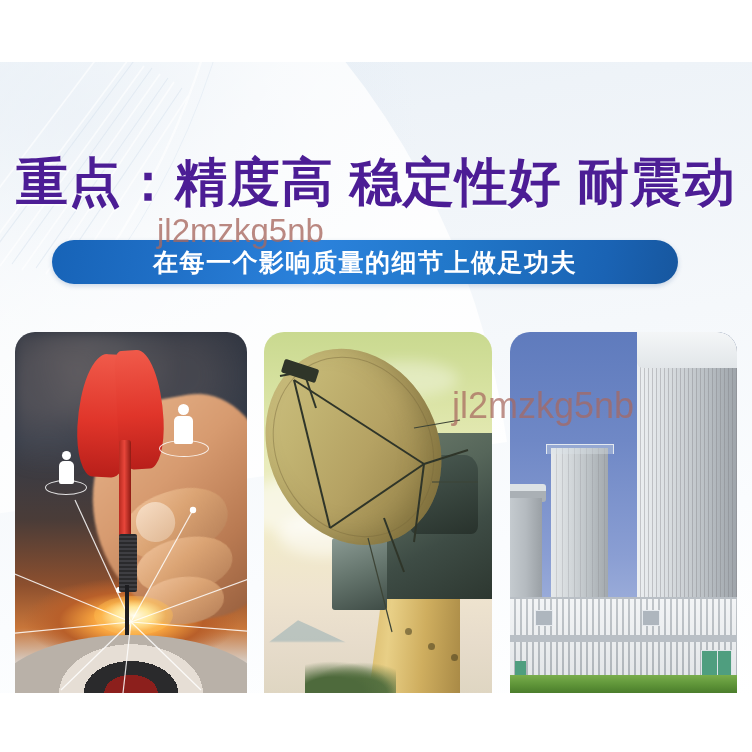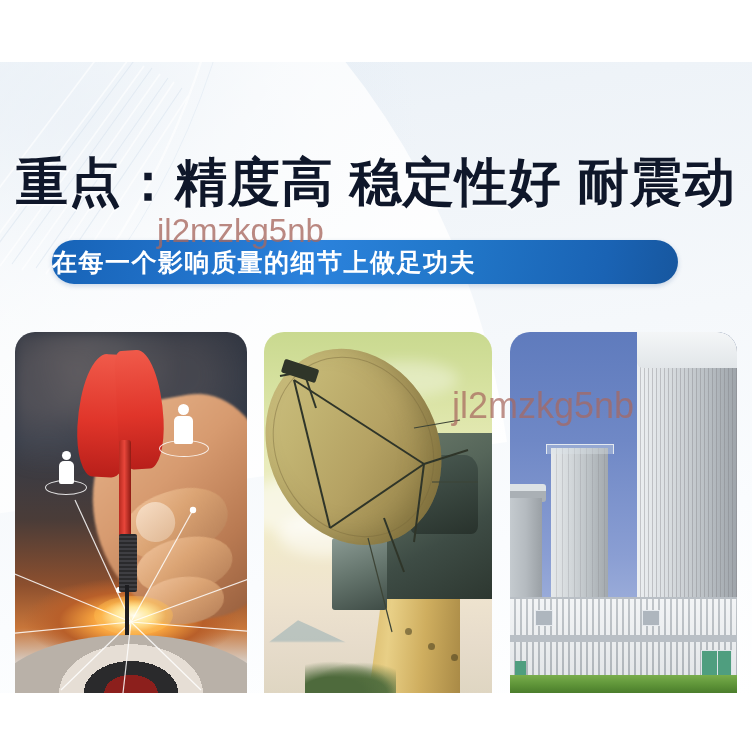--- a/index.html
+++ b/index.html
@@ -63,36 +63,37 @@
   .headline {
     position: absolute;
     left: 0; top: 152px;
     width: 752px;
     text-align: center;
     z-index: 5;
     font-size: 52px;
     line-height: 60px;
     font-weight: bold;
     letter-spacing: 1px;
-    color: #0f172a;
+    color: #4c1d95;
     text-shadow: 0 2px 0 rgba(255,255,255,0.65);
     white-space: nowrap;
   }
 
   
   .subbanner {
     position: absolute;
     left: 52px; top: 240px;
     width: 626px; height: 44px;
     border-radius: 22px;
     background: linear-gradient(100deg, #1763b7 0%, #1f6fc6 18%, #2b82dc 42%, #2177c9 64%, #1a63b4 88%, #17579f 100%);
     box-shadow: 0 2px 5px rgba(20,70,140,0.20);
     z-index: 5;
     display: flex;
     align-items: center;
+    justify-content: center;
   }
   .subbanner-text {
     color: #ffffff;
     font-size: 25px;
     font-weight: bold;
     letter-spacing: 1.5px;
     line-height: 44px;
     white-space: nowrap;
   }
 

